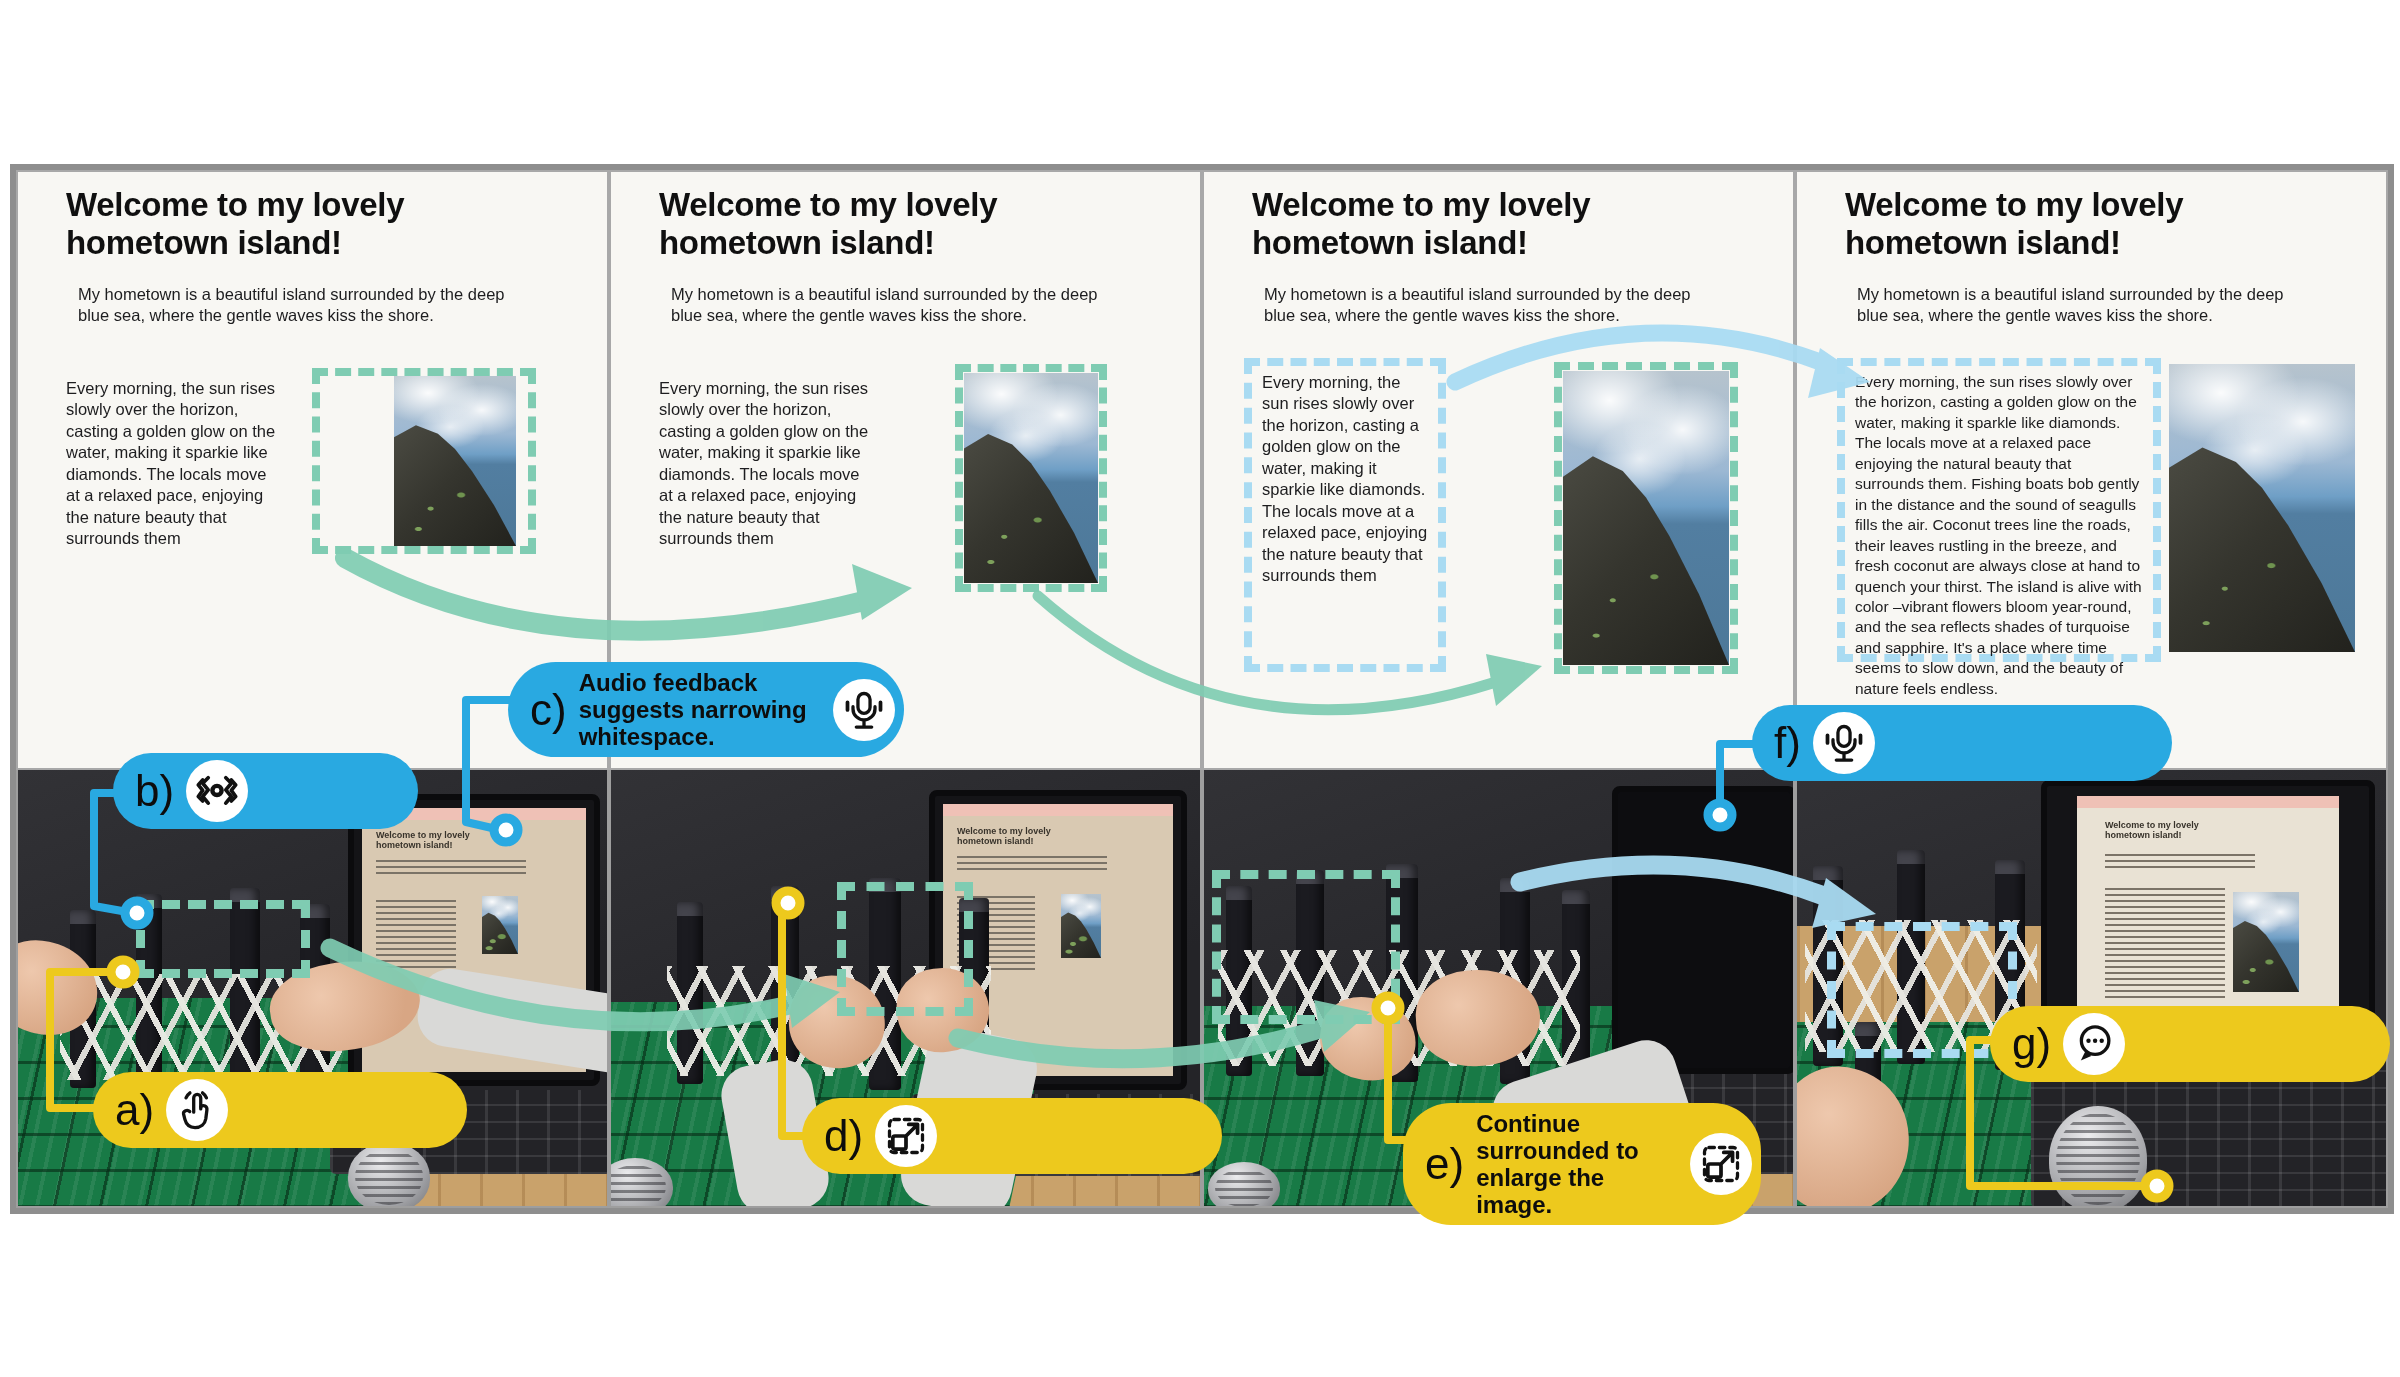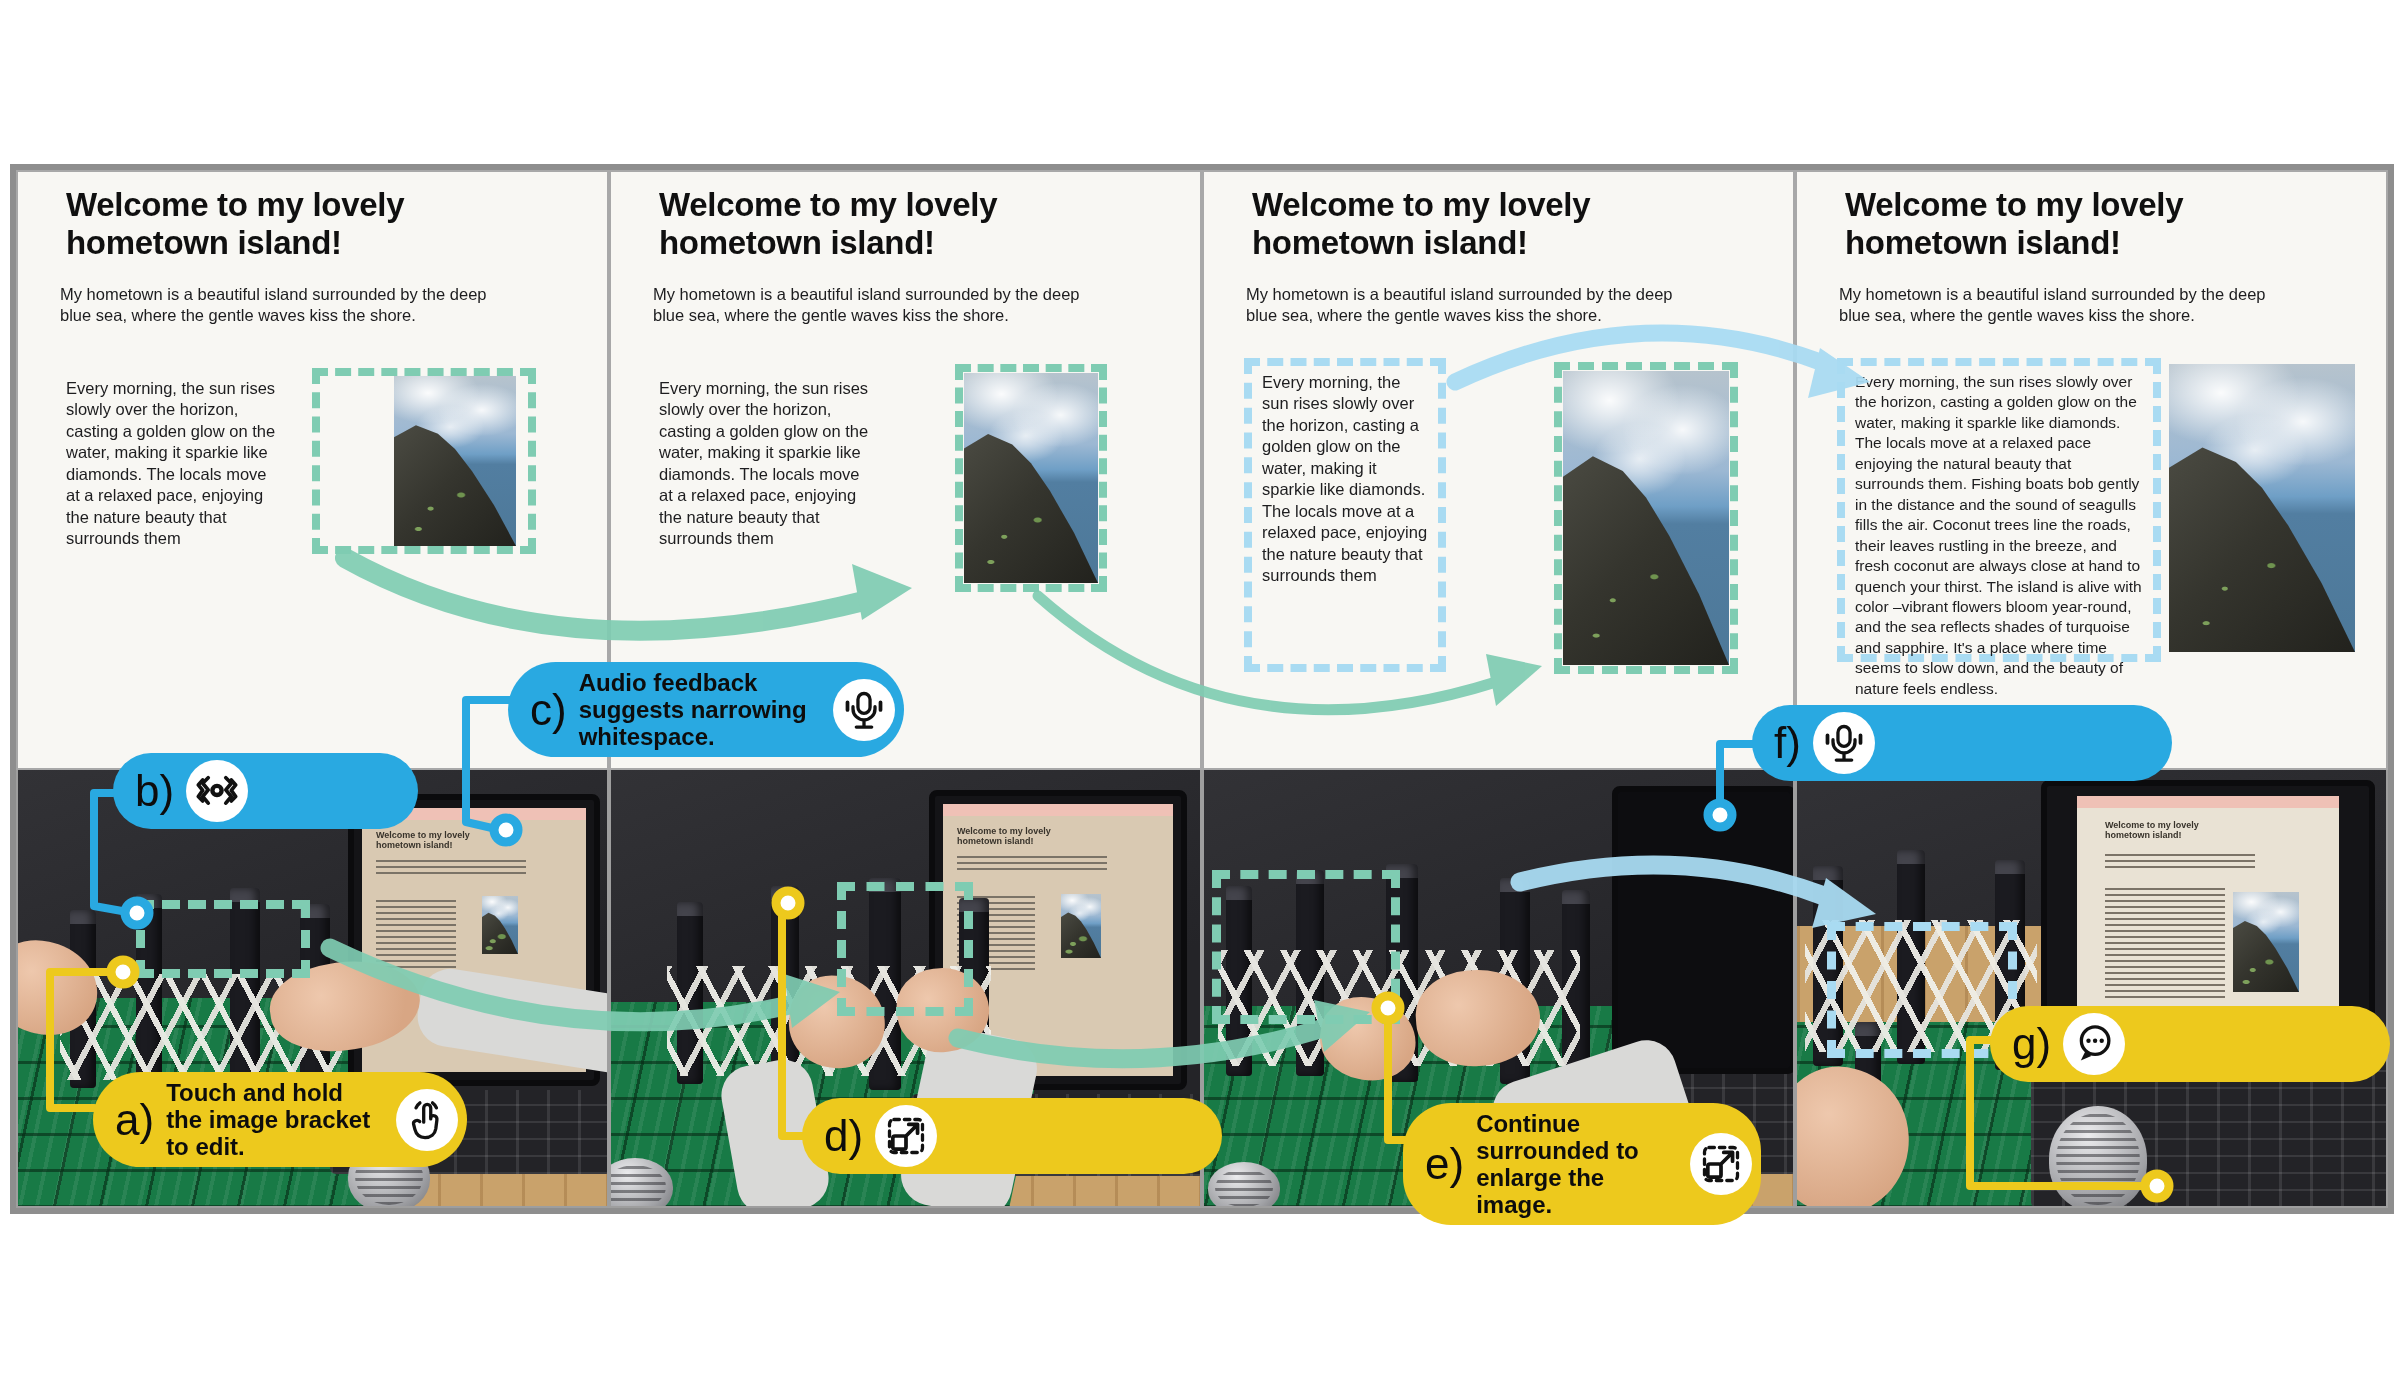--- a/index.html
+++ b/index.html
@@ -9,21 +9,21 @@
   .frame{position:absolute;left:10px;top:164px;width:2384px;height:1050px;
          border:6px solid #8e8e8e;box-sizing:border-box;display:flex;background:#0f766e}
   .col{width:593px;flex:none;display:flex;flex-direction:column;position:relative}
 
   
   .doc{height:600px;background:#f8f7f3;border:2px solid #a8a8a8;box-sizing:border-box;
        position:relative;overflow:hidden}
   .doc-title{position:absolute;left:48px;top:14px;width:490px;margin:0;
        font-size:33px;line-height:1.16;font-weight:bold;color:#101010;letter-spacing:-.3px}
   .para{position:absolute;margin:0;color:#1d1d1f;font-size:16.5px;line-height:1.3}
-  .p1{left:42px;top:112px;width:445px}
+  .p1{left:60px;top:112px;width:445px}
   .p2{left:48px;top:206px;width:212px}
 
   .bracket{position:absolute;border:8px dashed #7fccb2;box-sizing:border-box}
   .bracket.blue{border-color:#a9dbf2}
   .bracket .pad-text{position:absolute;left:10px;top:6px;margin:0;color:#1d1d1f}
 
   
   .island{position:relative;overflow:hidden;background:
     radial-gradient(60% 26% at 28% 10%, rgba(255,255,255,.95), rgba(255,255,255,0) 70%),
     radial-gradient(52% 22% at 72% 20%, rgba(255,255,255,.9), rgba(255,255,255,0) 70%),
@@ -272,21 +272,20 @@
   <circle cx="137" cy="913" r="12" fill="#fff" stroke="#29a9e1" stroke-width="9"></circle>
   <circle cx="506" cy="830" r="12" fill="#fff" stroke="#29a9e1" stroke-width="9"></circle>
   <circle cx="788" cy="903" r="12" fill="#fff" stroke="#edc91d" stroke-width="9"></circle>
   <circle cx="1388" cy="1008" r="12" fill="#fff" stroke="#edc91d" stroke-width="9"></circle>
   <circle cx="1720" cy="815" r="12" fill="#fff" stroke="#29a9e1" stroke-width="9"></circle>
   <circle cx="2157" cy="1186" r="12" fill="#fff" stroke="#edc91d" stroke-width="9"></circle>
 </svg>
 
 <div class="pill yellow-bg" style="left:93px;top:1072px;width:374px">
   <span class="tag">a)</span>
-  <span class="ptxt" style="width:226px">Touch and hold the image bracket to edit.</span>
   <span class="ic">
     <svg width="44" height="44" viewBox="0 0 40 40" fill="none" stroke="#111" stroke-width="3" stroke-linecap="round">
       <path d="M17 22 V9 a3.2 3.2 0 0 1 6.4 0 V19"></path>
       <path d="M23.4 17 c2.5-2 6-0.5 5.6 3 l-1 8 c-0.8 5-4.6 8-9.8 8 -5 0-8-2.6-9.2-7.4 l-1.2-4.8 c-0.6-3 3.4-4.6 5.6-2.4"></path>
       <path d="M10 9 A10 10 0 0 1 13.6 4.4"></path>
       <path d="M28 4.4 A10 10 0 0 1 31.6 9" transform="translate(-3 0)"></path>
     </svg>
   </span>
 </div>
 

